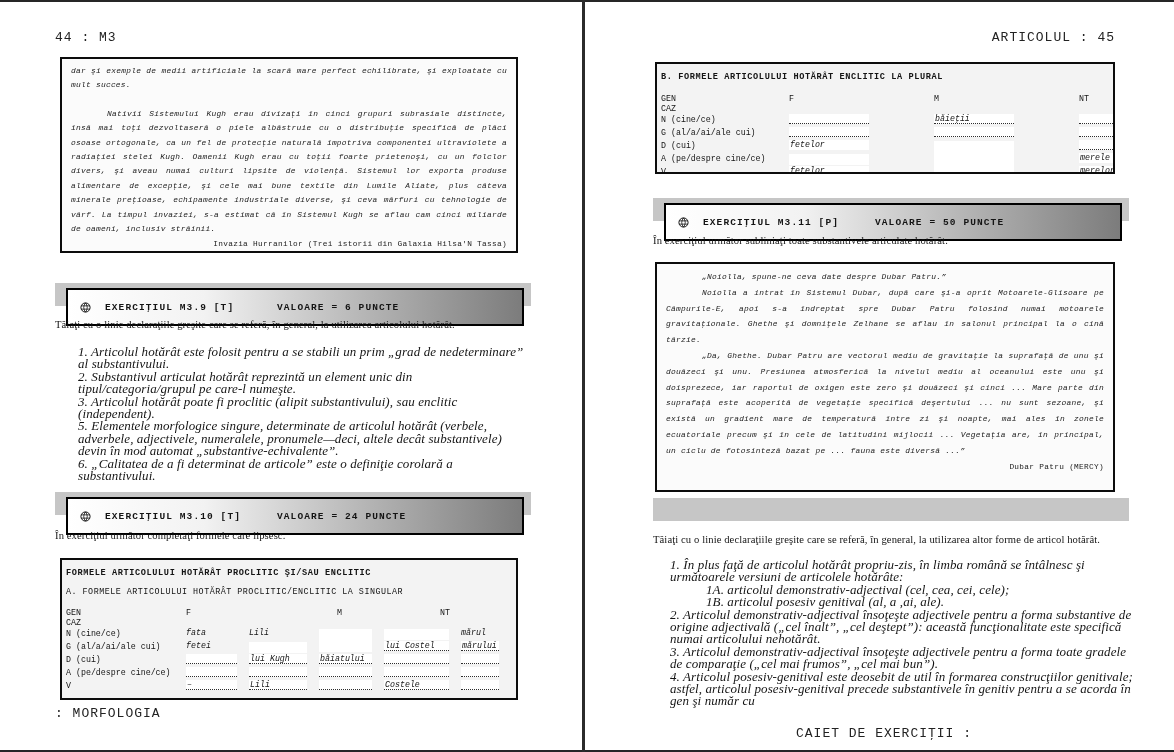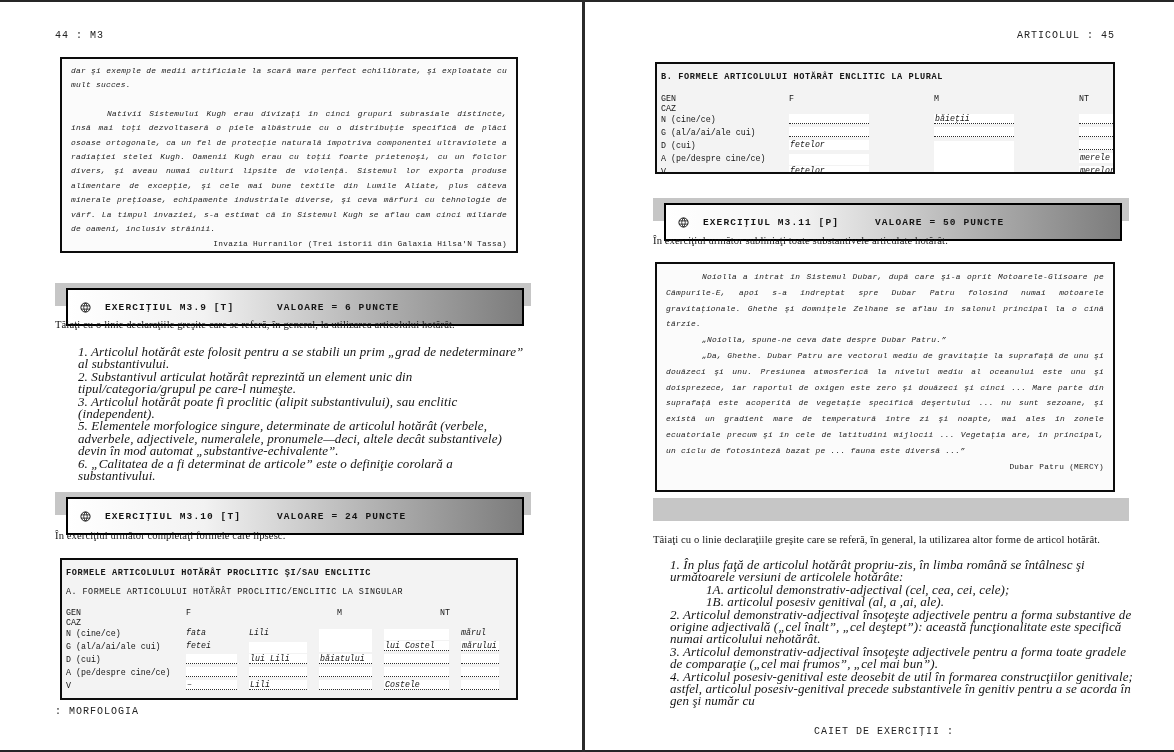--- a/index.html
+++ b/index.html
@@ -4,21 +4,21 @@
 <style>
   html,body{margin:0;padding:0;background:#fff;}
   .canvas{position:relative;width:1174px;height:752px;background:#ffffff;overflow:hidden;
           font-family:"Liberation Serif","DejaVu Serif",serif;color:#141414;}
   .hline{position:absolute;left:0;width:1174px;height:2px;background:#262626;}
   .vline{position:absolute;top:0;bottom:0;left:582px;width:3px;background:#2b2b2b;}
   .page{position:absolute;top:0;bottom:0;}
   .page-l{left:0;width:583px;}
   .page-r{left:586px;width:588px;}
   .pg-head,.pg-foot{position:absolute;font-family:"Liberation Mono","DejaVu Sans Mono",monospace;
-                    font-size:10px;letter-spacing:1px;color:#222;}
+                    font-size:13px;letter-spacing:1px;color:#222;}
 
   
   .rbox{position:absolute;border:2px solid #0c0c0c;background:#fbfbfb;overflow:hidden;
         padding:5px 9px;box-sizing:border-box;}
   .mono-p{margin:0;font-family:"Liberation Mono","DejaVu Sans Mono",monospace;
           font-style:italic;font-size:7.9px;letter-spacing:.25px;color:#1b1b1b;
           text-align:justify;}
   .lh-a{line-height:14.4px;}
   .lh-b{line-height:15.8px;}
   .ind{text-indent:36px;}
@@ -151,21 +151,21 @@
             <div class="t-cell" style="width: 70px;">
               <div class="wbox" style="height: 11px;"></div>
             </div>
             <div class="t-cell" style="width: 65px;"></div>
             <div class="t-cell" style="width: 77px;"><span class="ct strip dot">lui Costel</span></div>
             <div class="t-cell" style="width: 50px;"><span class="ct strip dot">mărului</span></div>
           </div>
           <div class="t-row">
             <div class="t-lab" style="width: 120px;">D (cui)</div>
             <div class="t-cell" style="width: 63px;"><span class="ct strip dot">&nbsp;</span></div>
-            <div class="t-cell" style="width: 70px;"><span class="ct strip dot">lui Lili</span></div>
+            <div class="t-cell" style="width: 70px;"><span class="ct strip dot">lui Kugh</span></div>
             <div class="t-cell" style="width: 65px;"><span class="ct strip dot">băiatului</span></div>
             <div class="t-cell" style="width: 77px;"><span class="ct strip dot">&nbsp;</span></div>
             <div class="t-cell" style="width: 50px;"><span class="ct strip dot">&nbsp;</span></div>
           </div>
           <div class="t-row">
             <div class="t-lab" style="width: 120px;">A (pe/despre cine/ce)</div>
             <div class="t-cell" style="width: 63px;"><span class="ct strip dot">&nbsp;</span></div>
             <div class="t-cell" style="width: 70px;"><span class="ct strip dot">&nbsp;</span></div>
             <div class="t-cell" style="width: 65px;"><span class="ct strip dot">&nbsp;</span></div>
             <div class="t-cell" style="width: 77px;"><span class="ct strip dot">&nbsp;</span></div>
@@ -247,22 +247,22 @@
             </svg>
         </span>
         <span class="ex-title">EXERCIŢIUL M3.11 [P]</span>
         <span class="ex-val">VALOARE = 50 PUNCTE</span>
       </div>
     </div>
 
     <p class="body-p" style="left:67px;top:235px;width:470px;">În exerciţiul următor subliniaţi toate substantivele articulate hotărât.</p>
 
     <div class="rbox" style="left:69px;top:262px;width:460px;height:230px;">
+      <p class="mono-p lh-b ind">„Noiolla, spune-ne ceva date despre Dubar Patru.”</p>
       <p class="mono-p lh-b ind">Noiolla a intrat în Sistemul Dubar, după care şi-a oprit Motoarele-Glisoare pe Câmpurile-E, apoi s-a îndreptat spre Dubar Patru folosind numai motoarele gravitaţionale. Ghethe şi domniţele Zelhane se aflau în salonul principal la o cină târzie.</p>
-      <p class="mono-p lh-b ind">„Noiolla, spune-ne ceva date despre Dubar Patru.”</p>
       <p class="mono-p lh-b ind">„Da, Ghethe. Dubar Patru are vectorul mediu de gravitaţie la suprafaţă de unu şi douăzeci şi unu. Presiunea atmosferică la nivelul mediu al oceanului este unu şi doisprezece, iar raportul de oxigen este zero şi douăzeci şi cinci ... Mare parte din suprafaţă este acoperită de vegetaţie specifică deşertului ... nu sunt sezoane, şi există un gradient mare de temperatură între zi şi noapte, mai ales în zonele ecuatoriale precum şi în cele de latitudini mijlocii ... Vegetaţia are, în principal, un ciclu de fotosinteză bazat pe ... fauna este diversă ...”</p>
       <div class="attrib">Dubar Patru (MERCY)</div>
     </div>
 
     <div class="ex-hdr" style="left:67px;top:498px;">
       <div class="ex-back"></div>
     </div>
 
     <p class="body-p" style="left:67px;top:534px;width:474px;">Tăiaţi cu o linie declaraţiile greşite care se referă, în general, la utilizarea altor forme de articol hotărât.</p>
 

